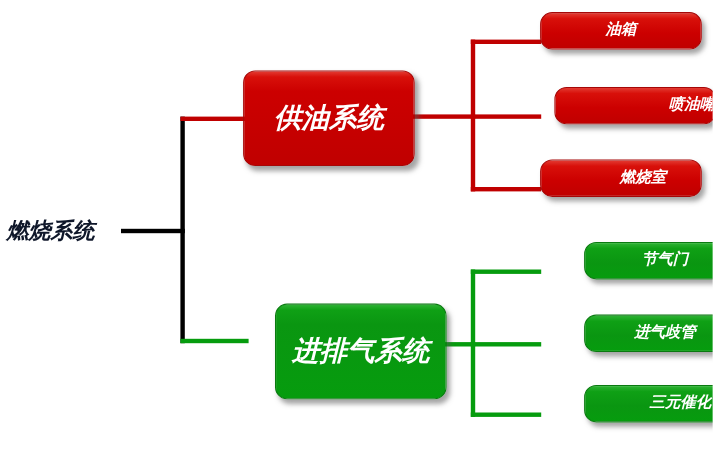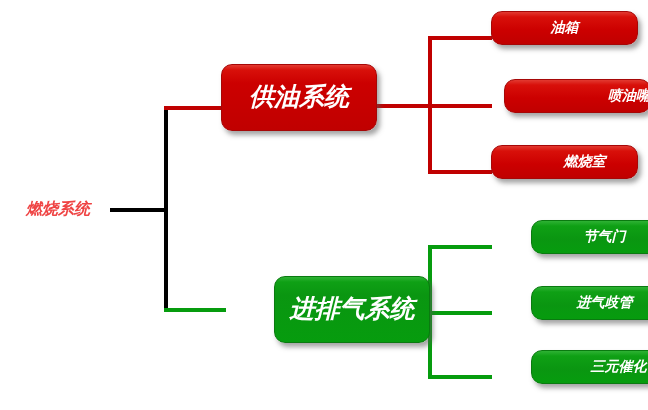--- a/index.html
+++ b/index.html
@@ -22,25 +22,25 @@
   }
   .line-h { height: 4px; }
   .line-v { width: 4px; }
 
   
   .root-label {
     position: absolute;
     left: 6px;
     top: 196px;
     width: 104px;
-    text-align: center;
-    font-size: 16px;
+    text-align: left;
+    font-size: 20px;
     font-weight: bold;
     font-style: italic;
-    color: #ef4444;
+    color: #0f172a;
     letter-spacing: 0px;
     white-space: nowrap;
     line-height: 26px;
   }
 
   
   .node {
     position: absolute;
     box-sizing: border-box;
     border-radius: 11px;
@@ -75,21 +75,21 @@
         #2eb234 0px,
         #0fa015 5px,
         #0a9611 18px,
         #069c0e 100%);
     border: 1px solid #0a7a10;
     margin-left: 40px;
   }
 
   .node.level2 {
     width: 156px;
-    height: 67px;
+    height: 87px;
     font-size: 25px;
   }
   .node.leaf {
     width: 147px;
     height: 34px;
     font-size: 14px;
   }
 </style>
 </head>
 <body>
@@ -119,21 +119,21 @@
   <div class="line line-v" style="left:428px; top:245px; height:134px; background:#069c0e;"></div>
 
   <div class="line line-h" style="left:428px; top:245px; width:64px; background:#069c0e;"></div>
   <div class="line line-h" style="left:428px; top:311px; width:64px; background:#069c0e;"></div>
   <div class="line line-h" style="left:428px; top:375px; width:64px; background:#069c0e;"></div>
 
   <div class="node level2 red" style="left:221px; top:64px;">
     <span class="node-label">供油系统</span>
   </div>
 
-  <div class="node level2 green" style="left:234px; top:276px;align-items:center;">
+  <div class="node level2 green" style="left:210px; top:276px;align-items:center;">
     <span class="node-label">进排气系统</span>
   </div>
 
   <div class="node leaf red" style="left:491px; top:11px;">
     <span class="node-label">油箱</span>
   </div>
 
   <div class="node leaf red" style="left:504px; top:79px;justify-content:flex-end;">
     <span class="node-label">喷油嘴</span>
   </div>

